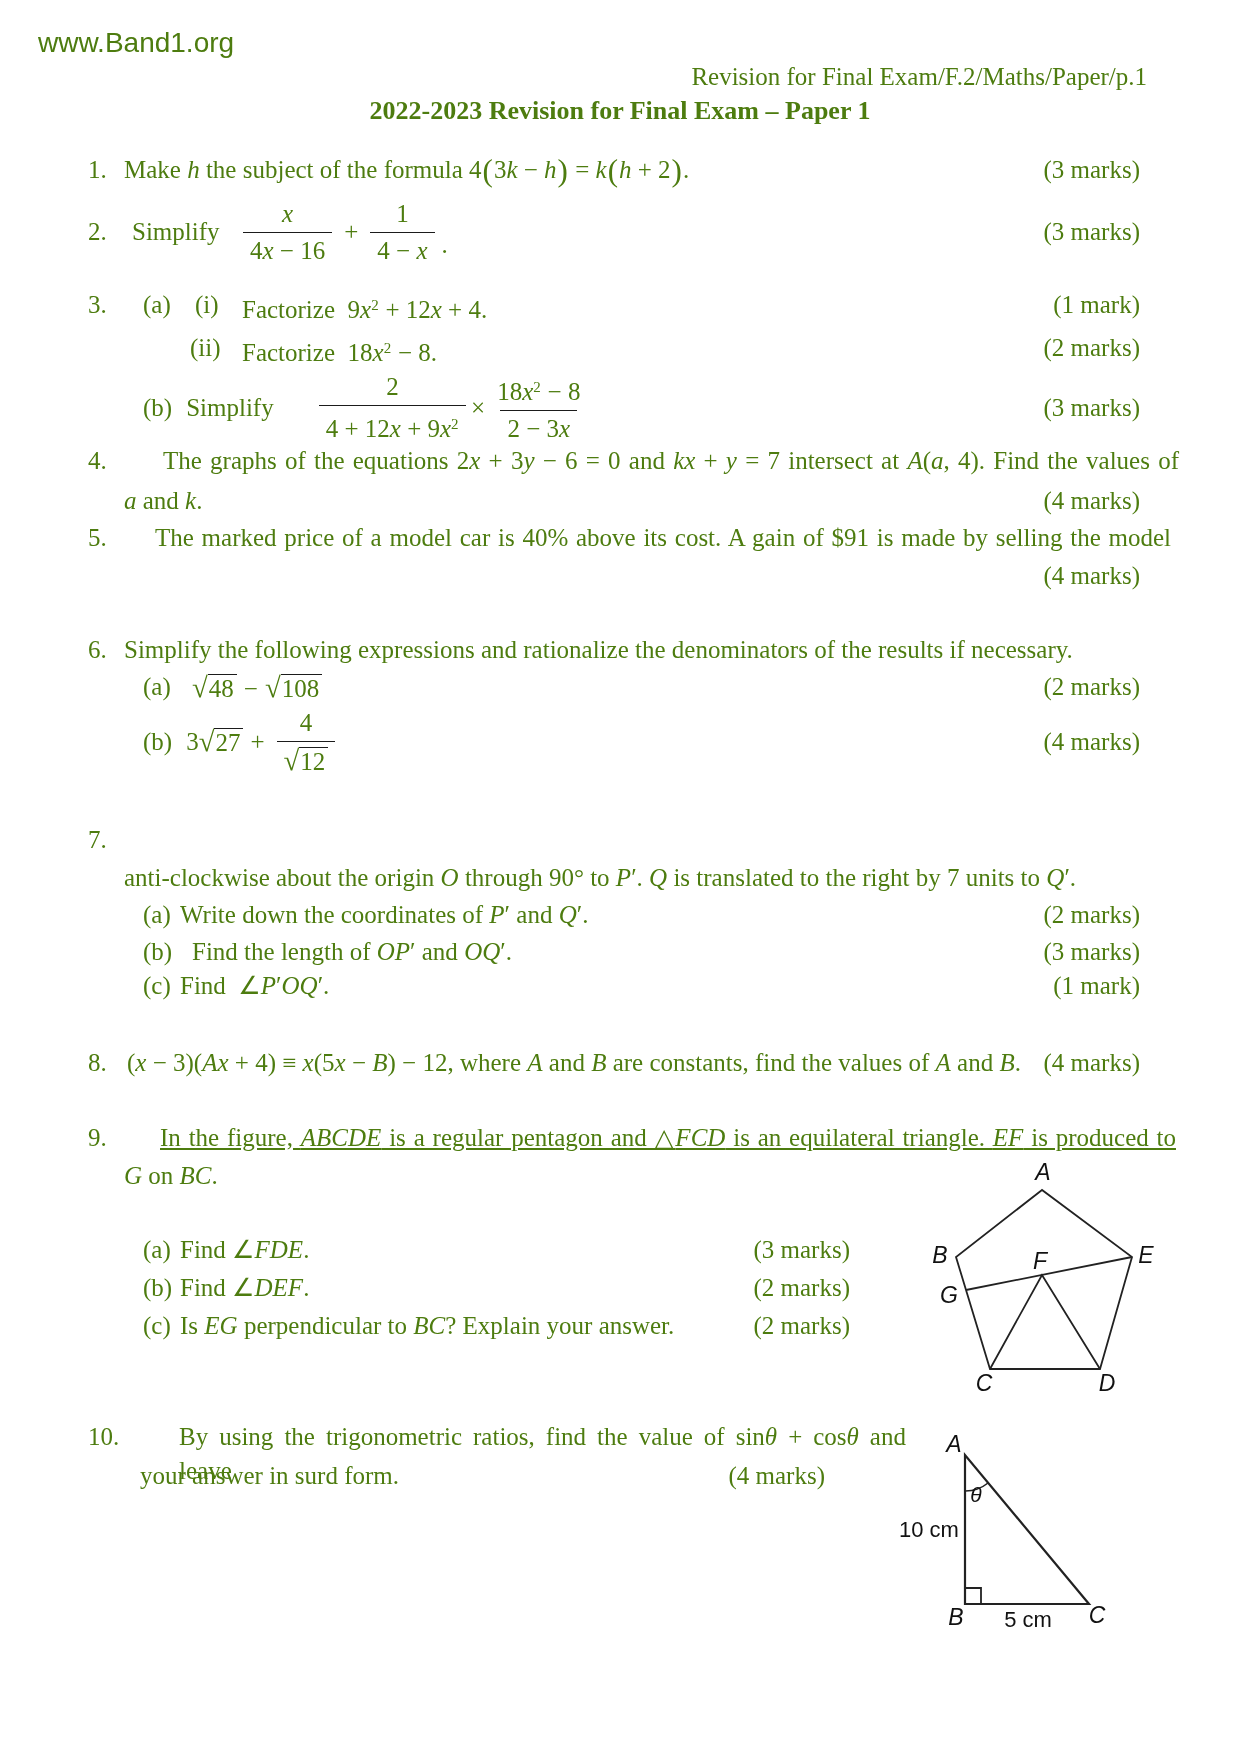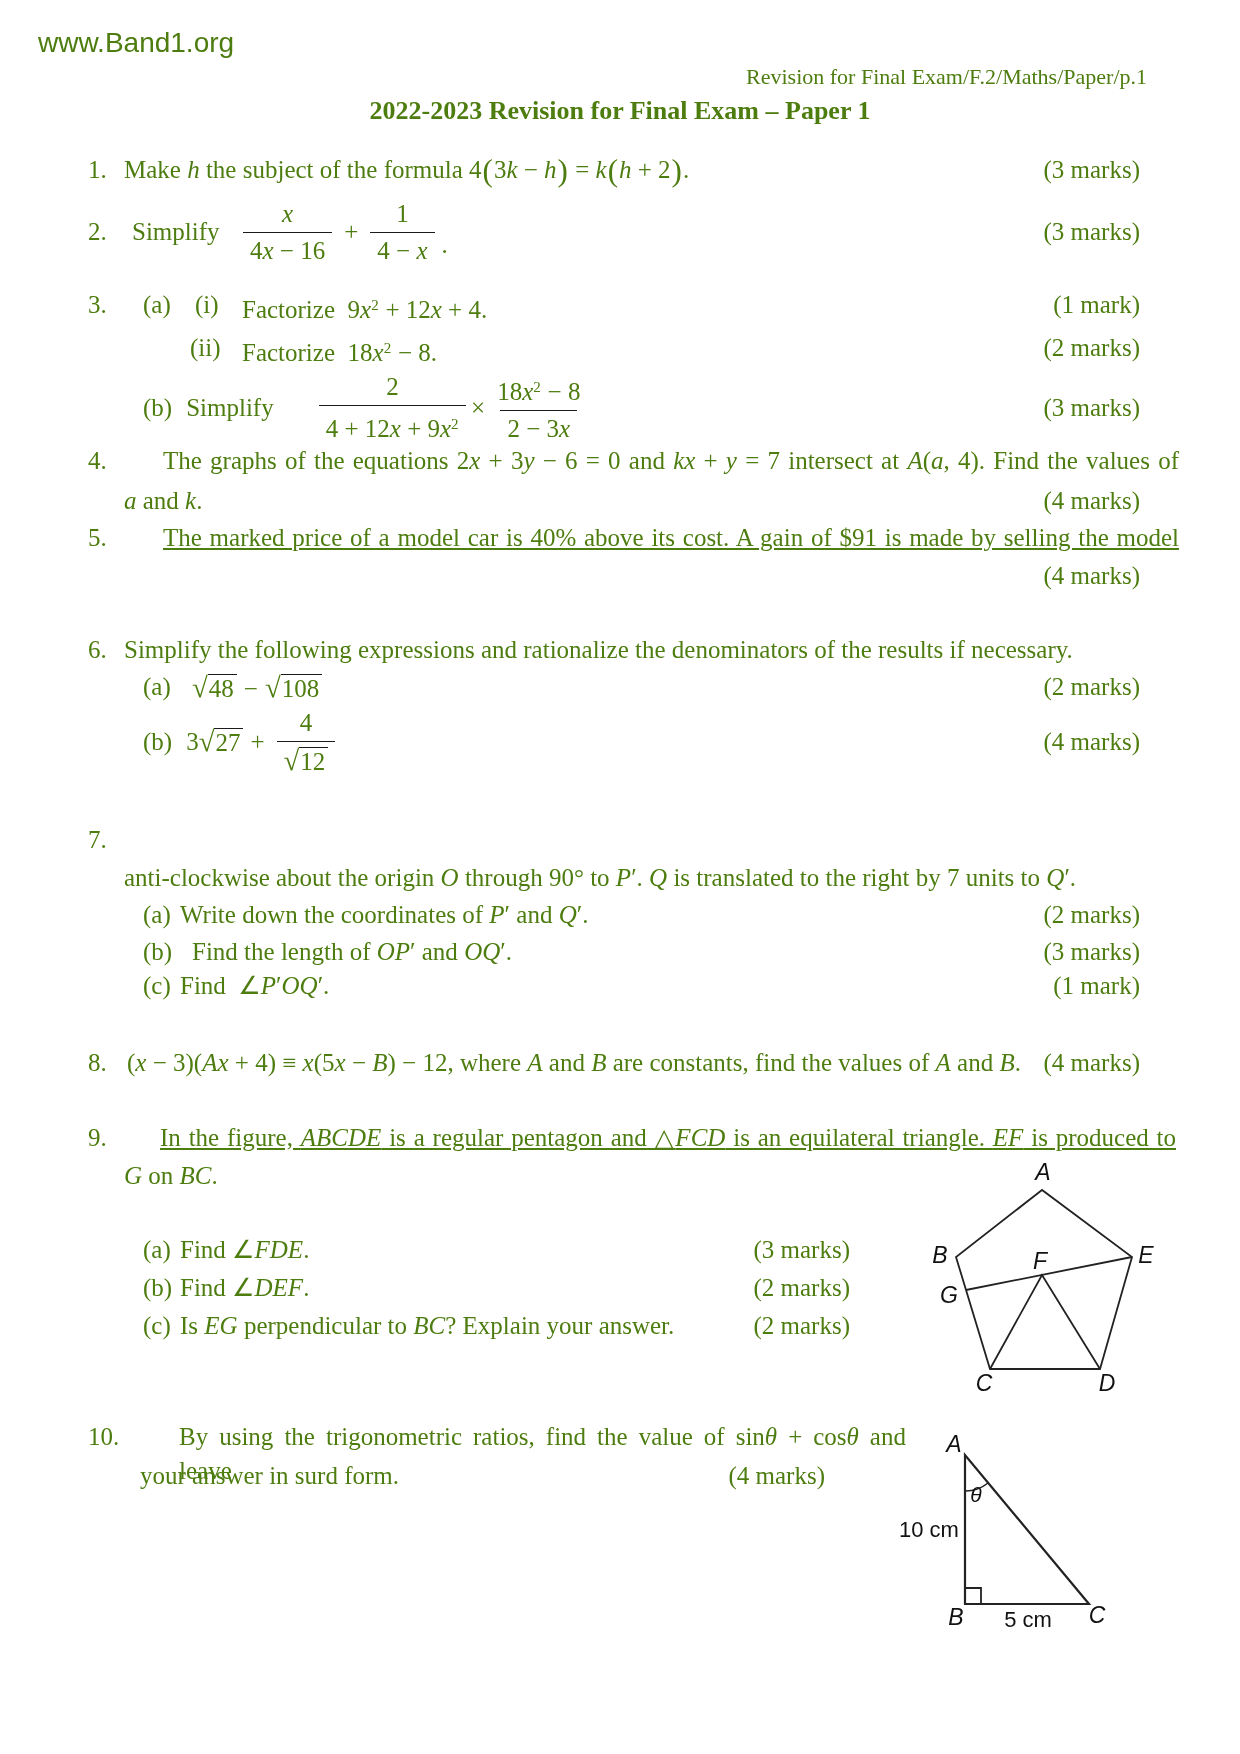--- a/index.html
+++ b/index.html
@@ -18,21 +18,21 @@
   .frac .num{display:block;padding:0 7px 1px;}
   .frac .den{display:block;border-top:1.7px solid #1b1b1b;padding:1px 7px 0;text-align:right;}
   .op{margin:0 7px;}
   .period{align-self:flex-end;margin:0 0 4px 2px;}
   .gap14{margin-right:14px;} .gap40{margin-right:40px;}
   .rad{display:inline-block;white-space:nowrap;}
   .rsign{font-size:115%;}
   .rbody{display:inline-block;border-top:1.7px solid #1b1b1b;padding:0 3px 0 1px;line-height:1.12;}
   .sans{font-family:"Liberation Sans",sans-serif;}
   .site{font-size:28px;}
-  .ref{font-size:22px;font-family:Liberation Serif, serif;}
+  .ref{font-size:25px;font-family:Liberation Serif, serif;}
   .title{font-weight:bold;font-size:26px;left:0;width:1240px;text-align:center;}
   .fig{position:absolute;}
   svg text{font-family:"Liberation Sans",sans-serif;font-size:23px;font-style:italic;fill:#111;}
   svg text.meas{font-style:normal;font-size:22px;}
   svg path{fill:none;stroke:#222;}
 </style>
 </head>
 <body>
 
 <div id="page">
@@ -85,21 +85,21 @@
     </span>
   </div>
   <div class="line marks" style="top:391px;">(3 marks)</div>
 
   <div class="line" style="left:88px;top:444px;">4.</div>
   <div class="line jline" style="left:124px;top:444px;width:1016px;"><span>The graphs of the equations 2</span><span class="it">x</span><span> + 3</span><span class="it">y</span><span> − 6 = 0 and </span><span class="it">kx</span><span> + </span><span class="it">y</span><span> = 7 intersect at </span><span class="it">A</span><span>(</span><span class="it">a</span><span>, 4). Find the values of</span></div>
   <div class="line" style="left:124px;top:484px;"><span class="it">a</span><span> and </span><span class="it">k</span><span>.</span></div>
   <div class="line marks" style="top:484px;">(4 marks)</div>
 
   <div class="line" style="left:88px;top:521px;">5.</div>
-  <div class="line jline" style="left:124px;top:521px;width:1016px;text-decoration:underline;">The marked price of a model car is 40% above its cost. A gain of $91 is made by selling the model</div>
+  <div class="line jline" style="left:116px;top:521px;width:1016px;">The marked price of a model car is 40% above its cost. A gain of $91 is made by selling the model</div>
   <div class="line marks" style="top:559px;">(4 marks)</div>
 
   <div class="line" style="left:88px;top:633px;">6.</div>
   <div class="line" style="left:124px;top:633px;">Simplify the following expressions and rationalize the denominators of the results if necessary.</div>
   <div class="line" style="left:143px;top:670px;">(a)</div>
   <div class="line" style="left:192px;top:670px;">
     <span class="rad"><span class="rsign">√</span><span class="rbody">48</span></span><span class="op">−</span><span class="rad"><span class="rsign">√</span><span class="rbody">108</span></span>
   </div>
   <div class="line marks" style="top:670px;">(2 marks)</div>
 

